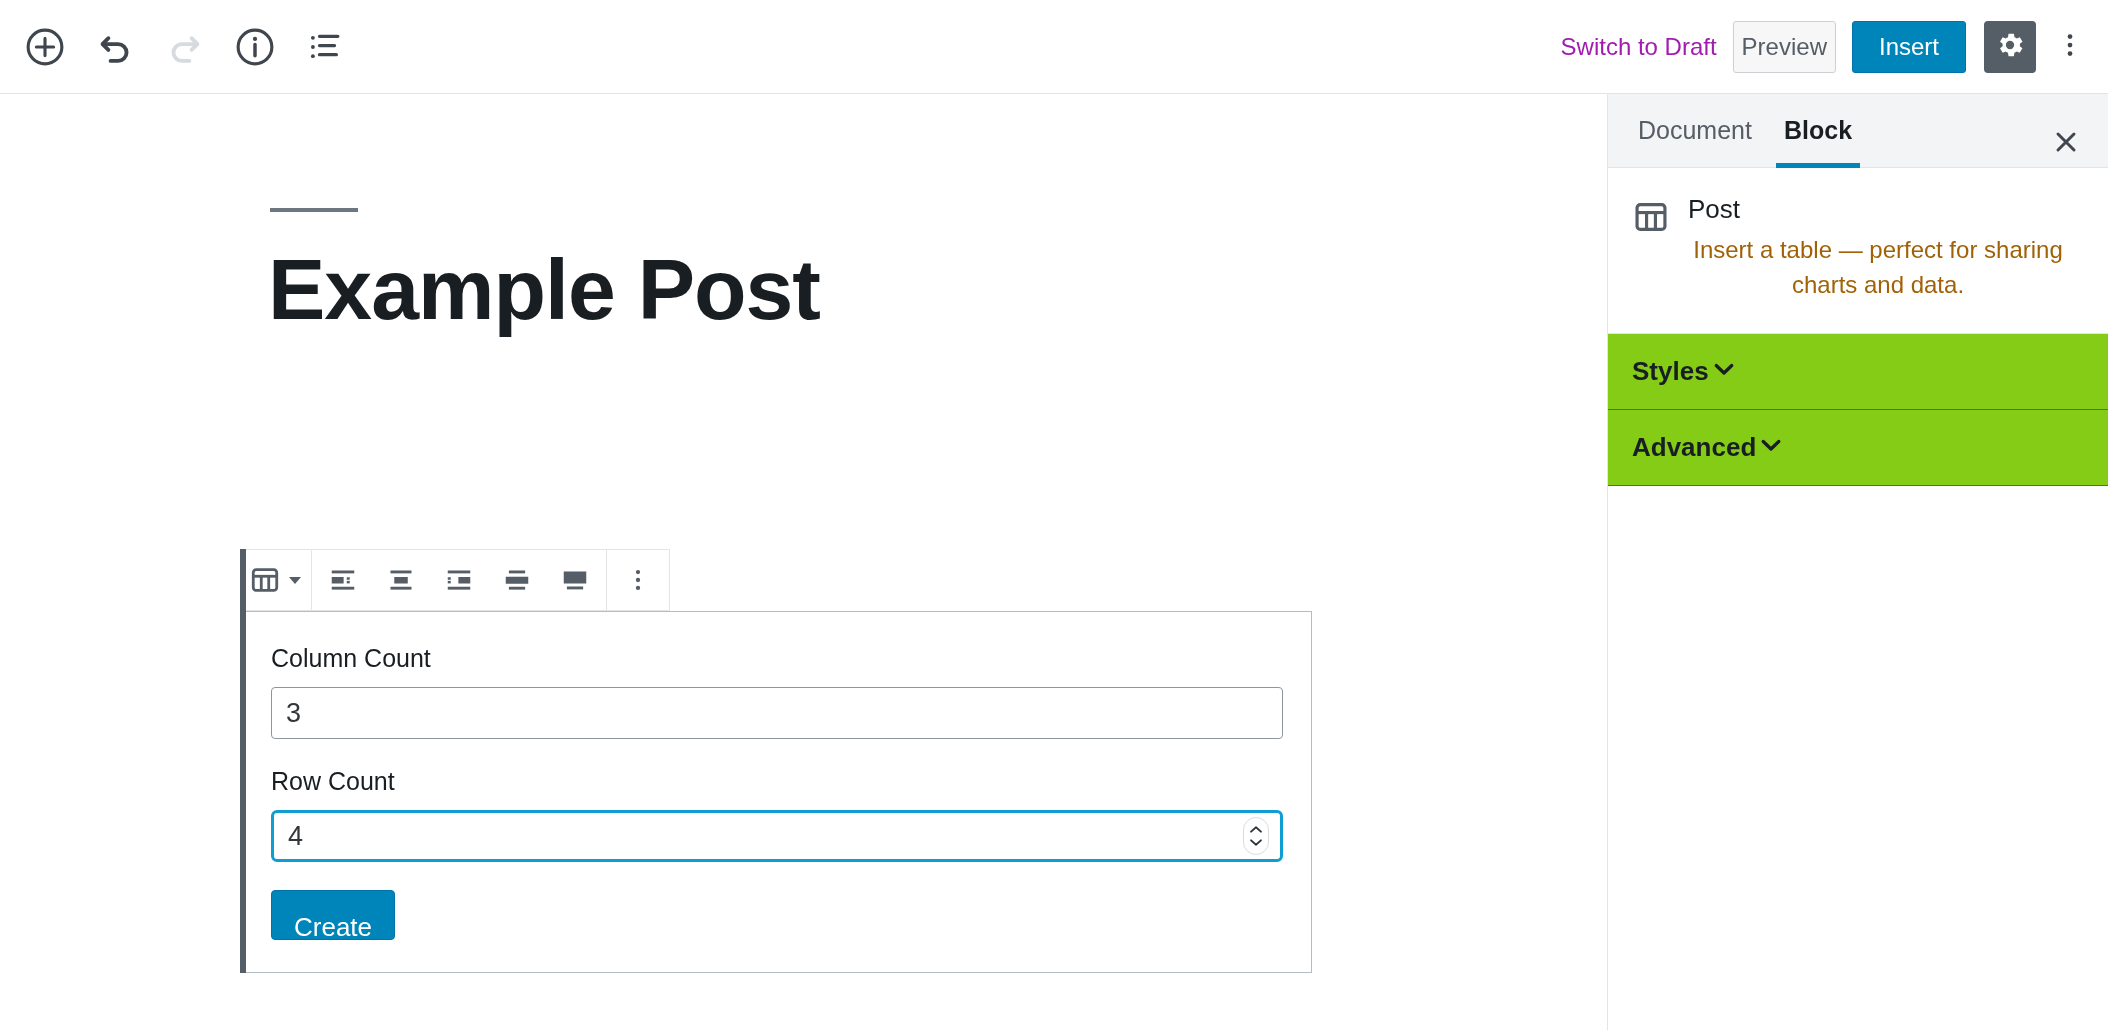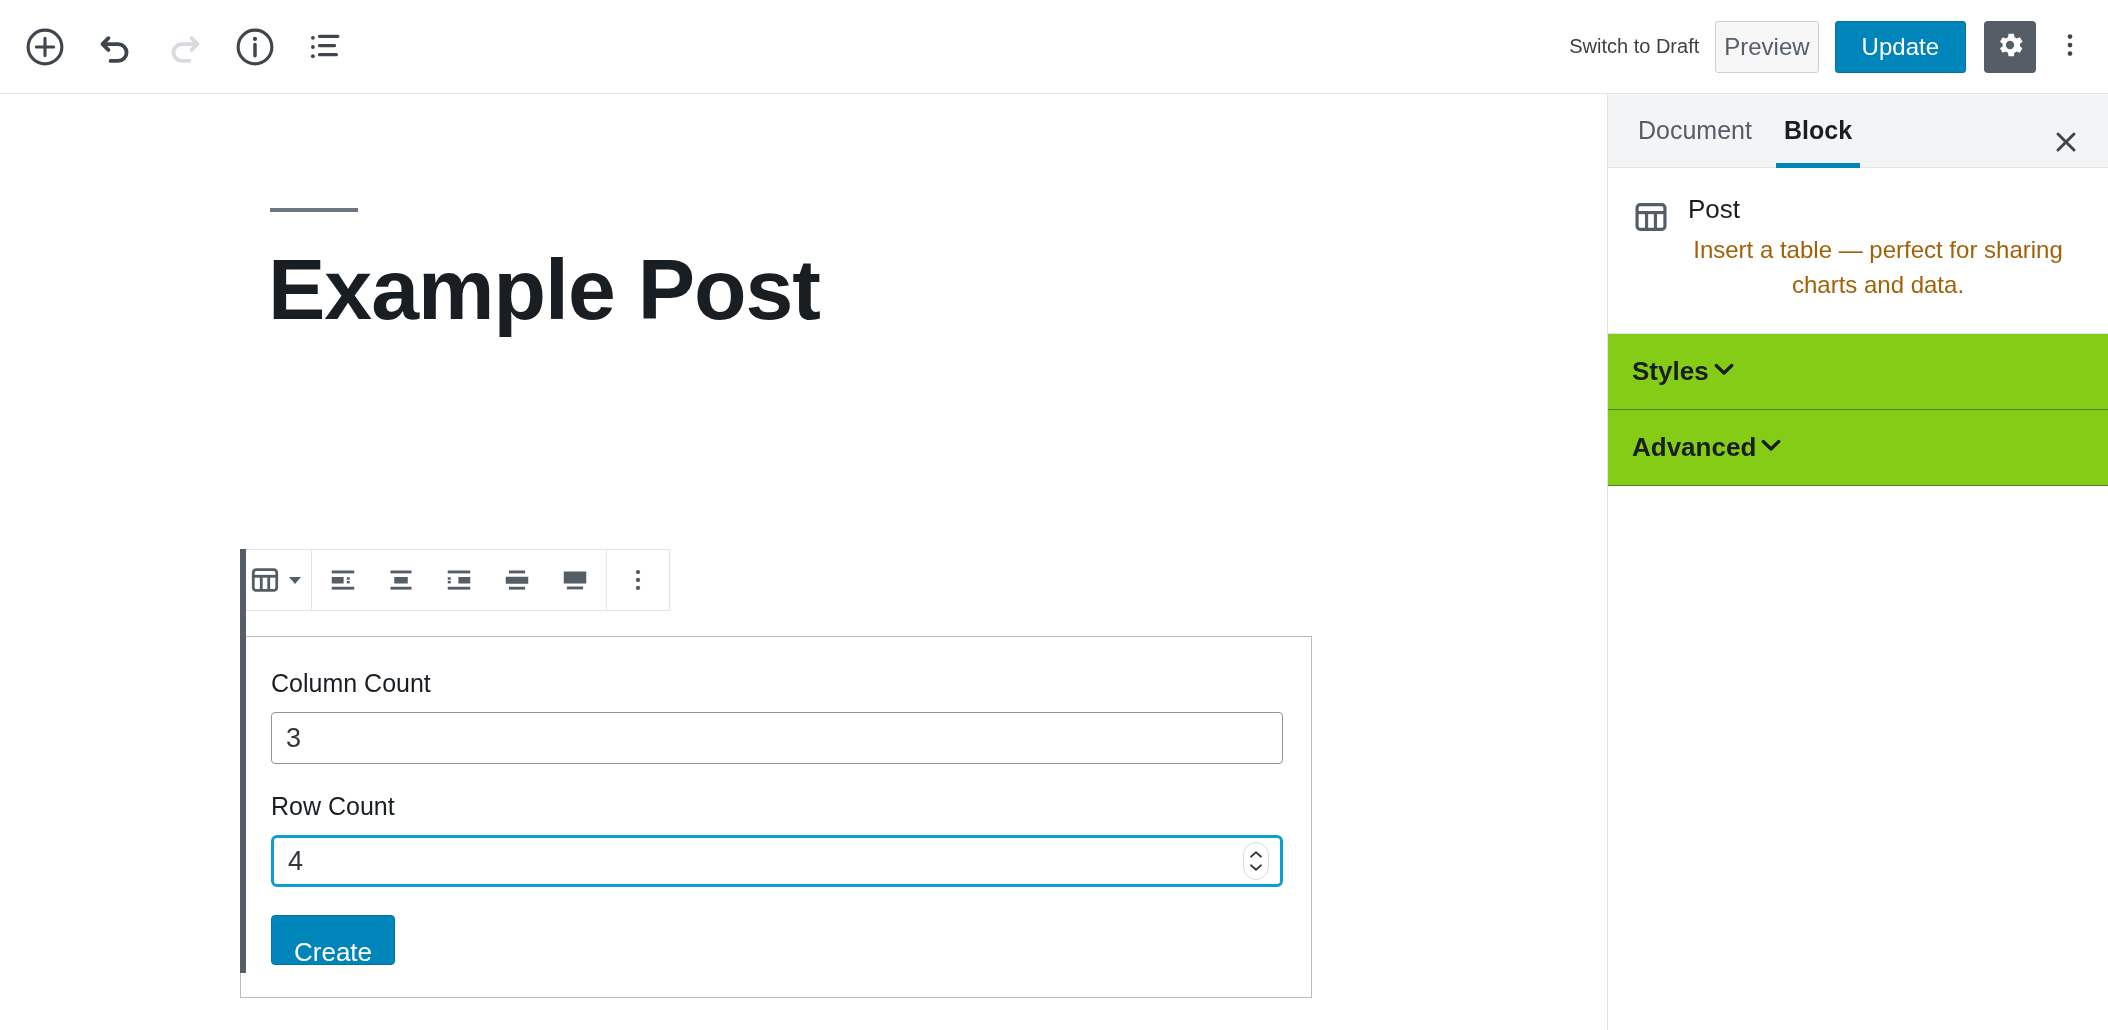--- a/index.html
+++ b/index.html
@@ -30,22 +30,22 @@
     border-radius: 2px;
   }
   .hdr-icon-btn svg { display: block; }
 
   .header-right {
     margin-left: auto;
     display: flex; align-items: center;
     padding-right: 14px; gap: 0;
   }
   .switch-draft {
-    color: #404040;
-    font-size: 20px;
+    color: #a21caf;
+    font-size: 24px;
     text-decoration: none;
     padding: 10px 16px;
     cursor: pointer;
     white-space: nowrap;
   }
   .btn-preview {
     background: #f7f7f7;
     border: 1px solid #ccd0d4;
     border-radius: 3px;
     color: #555d66;
@@ -140,21 +140,21 @@
     background: transparent; border: none;
     display: flex; align-items: center; justify-content: center;
     cursor: pointer;
   }
   .tb-btn.type { width: 66px; gap: 6px; }
   .tb-btn svg { display: block; }
 
   
   .table-placeholder {
     position: absolute;
-    left: 240px; top: 542px;
+    left: 240px; top: 517px;
     width: 1072px; height: 362px;
     background: #ffffff;
     border: 1px solid #b5bcc2;
     z-index: 10;
   }
   .block-select-bar {
     position: absolute;
     left: 240px; top: 455px;
     width: 6px; height: 424px;
     background: #555d66;
@@ -342,21 +342,21 @@
           <circle cx="5.4" cy="17" r="1.05" fill="#40464d"></circle>
           <path d="M9 6.2h10M9 11.2h8.2M9 16.2h9.2" stroke="#40464d" stroke-width="1.8" stroke-linecap="round"></path>
         </svg>
       </span>
     </button>
   </div>
 
   <div class="header-right">
     <a class="switch-draft" href="#">Switch to Draft</a>
     <button class="btn-preview">Preview</button>
-    <button class="btn-update">Update</button>
+    <button class="btn-update">Insert</button>
     <button class="btn-gear">
       <span>
         <svg width="32" height="32" viewBox="0 0 24 24" fill="#ffffff">
           <path d="M19.4 13a7.6 7.6 0 000-2l2-1.5-2-3.4-2.3 1a7.7 7.7 0 00-1.7-1L14.9 3.5h-4l-.4 2.6c-.6.25-1.2.58-1.7 1l-2.3-1-2 3.4 2 1.5a7.6 7.6 0 000 2l-2 1.5 2 3.4 2.3-1c.5.42 1.1.75 1.7 1l.4 2.6h4l.4-2.6c.6-.25 1.2-.58 1.7-1l2.3 1 2-3.4zM12 15.1A3.1 3.1 0 1112 8.9a3.1 3.1 0 010 6.2z"></path>
         </svg>
       </span>
     </button>
     <button class="btn-more-header">
       <span>
         <svg width="30" height="30" viewBox="0 0 24 24" fill="#40464d">

